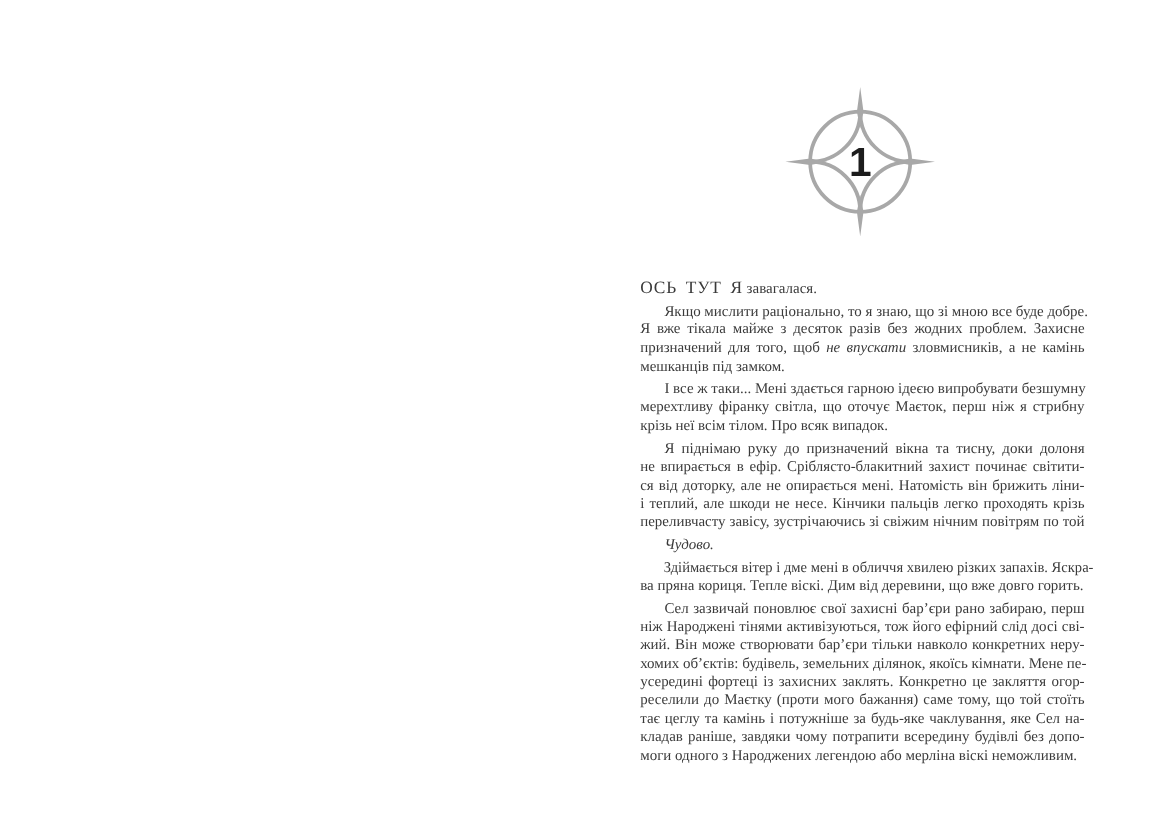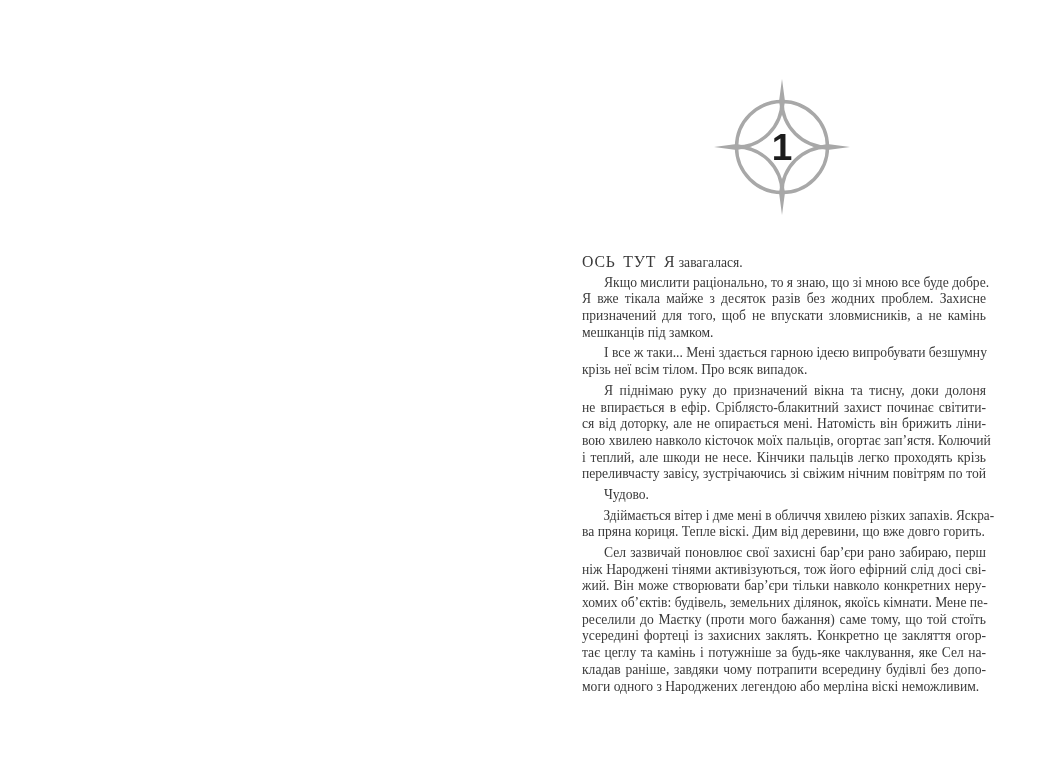--- a/index.html
+++ b/index.html
@@ -43,21 +43,21 @@
     text-align-last: justify;
     transform-origin: left center;
   }
   .line.last { text-align-last: left; }
   .line.indent { text-indent: 22px; }
   .seg-caps {
     font-size: 15.8px;
     letter-spacing: 0.8px;
     word-spacing: 3px;
   }
-  .seg-italic { }
+  .seg-italic { font-style: italic; }
 </style>
 </head>
 <body>
 
 <div class="page">
 
   <svg class="ornament" viewBox="-75 -75 150 150" xmlns="http://www.w3.org/2000/svg">
 
     <circle cx="0" cy="0" r="45.5" fill="none" stroke="#a8a8a8" stroke-width="3.4"></circle>
 
@@ -76,43 +76,43 @@
         <div class="line last"><span class="seg-caps">ОСЬ ТУТ Я</span><span> завагалася.</span></div>
       </div>
       <div class="para">
         <div class="line indent"><span>Якщо мислити раціонально, то я знаю, що зі мною все буде добре.</span></div>
         <div class="line"><span>Я вже тікала майже з десяток разів без жодних проблем. Захисне</span></div>
         <div class="line"><span>призначений для того, щоб </span><span class="seg-italic">не впускати</span><span> зловмисників, а не камінь</span></div>
         <div class="line last"><span>мешканців під замком.</span></div>
       </div>
       <div class="para">
         <div class="line indent"><span>І все ж таки... Мені здається гарною ідеєю випробувати безшумну</span></div>
+        <div class="line"><span>мерехтливу фіранку світла, що оточує Маєток, перш ніж я стрибну</span></div>
         <div class="line last"><span>крізь неї всім тілом. Про всяк випадок.</span></div>
       </div>
       <div class="para">
         <div class="line indent"><span>Я піднімаю руку до призначений вікна та тисну, доки долоня</span></div>
         <div class="line"><span>не впирається в ефір. Сріблясто-блакитний захист починає світити-</span></div>
         <div class="line"><span>ся від доторку, але не опирається мені. Натомість він брижить ліни-</span></div>
-        <div class="line"><span>вою хвилею навколо кісточок моїх пальців, огортає зап’ястя. Колючий</span></div>
         <div class="line"><span>і теплий, але шкоди не несе. Кінчики пальців легко проходять крізь</span></div>
         <div class="line"><span>переливчасту завісу, зустрічаючись зі свіжим нічним повітрям по той</span></div>
       </div>
       <div class="para">
         <div class="line last indent"><span class="seg-italic">Чудово.</span></div>
       </div>
       <div class="para">
         <div class="line indent" style="transform: scaleX(0.973995);"><span>Здіймається вітер і дме мені в обличчя хвилею різких запахів. Яскра-</span></div>
         <div class="line last"><span>ва пряна кориця. Тепле віскі. Дим від деревини, що вже довго горить.</span></div>
       </div>
       <div class="para">
         <div class="line indent"><span>Сел зазвичай поновлює свої захисні бар’єри рано забираю, перш</span></div>
         <div class="line"><span>ніж Народжені тінями активізуються, тож його ефірний слід досі сві-</span></div>
         <div class="line"><span>жий. Він може створювати бар’єри тільки навколо конкретних неру-</span></div>
         <div class="line"><span>хомих об’єктів: будівель, земельних ділянок, якоїсь кімнати. Мене пе-</span></div>
+        <div class="line"><span>усередині фортеці із захисних заклять. Конкретно це закляття огор-</span></div>
         <div class="line"><span>реселили до Маєтку (проти мого бажання) саме тому, що той стоїть</span></div>
-        <div class="line"><span>усередині фортеці із захисних заклять. Конкретно це закляття огор-</span></div>
         <div class="line"><span>тає цеглу та камінь і потужніше за будь-яке чаклування, яке Сел на-</span></div>
         <div class="line"><span>кладав раніше, завдяки чому потрапити всередину будівлі без допо-</span></div>
         <div class="line last"><span>моги одного з Народжених легендою або мерліна віскі неможливим.</span></div>
       </div>
     </div>
 
 </div>
 
 </body></html>

